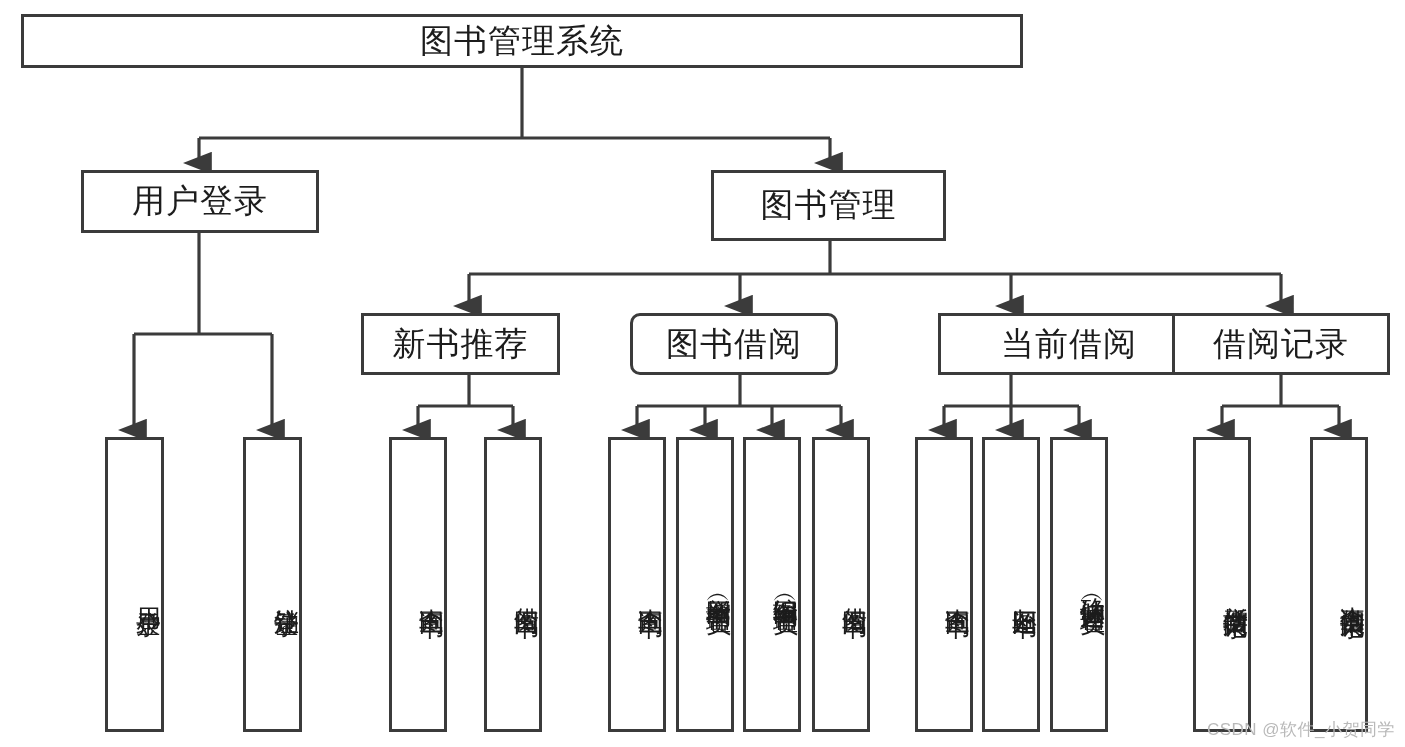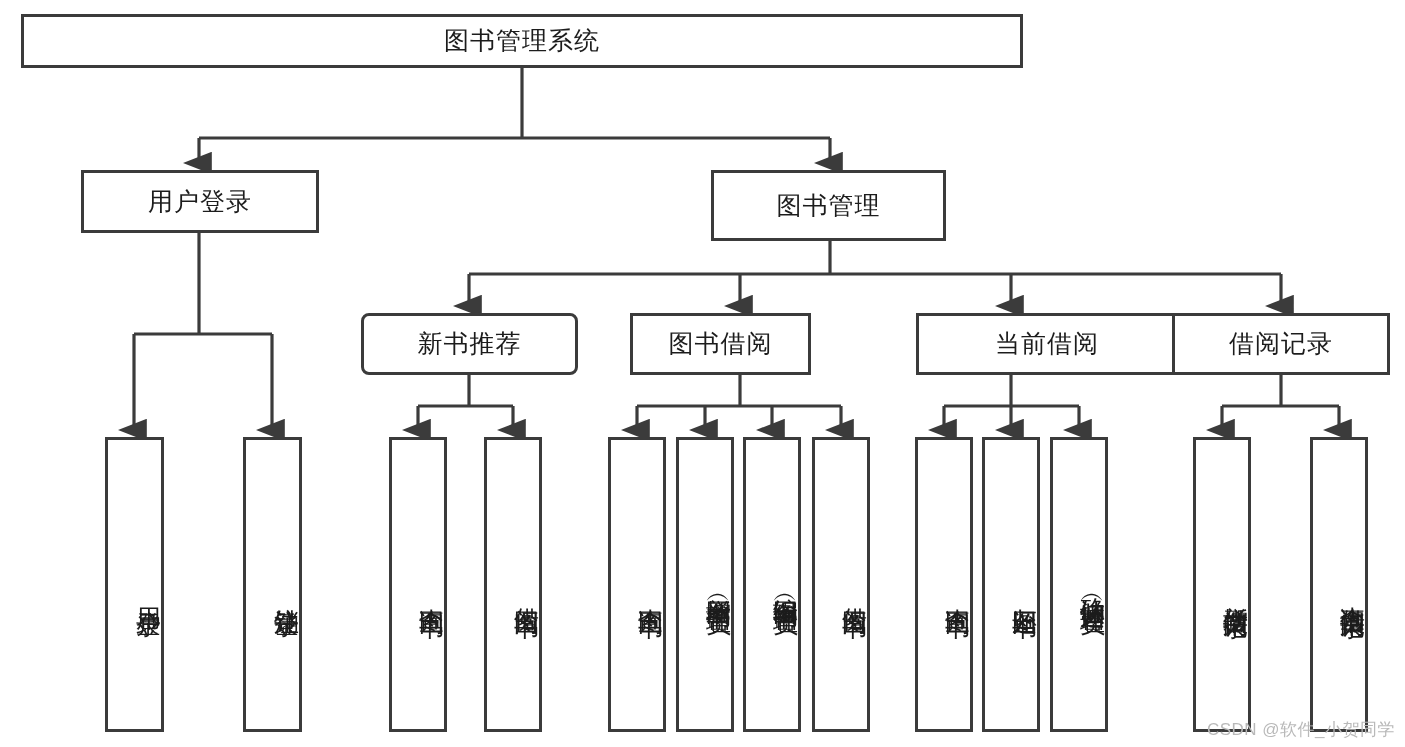--- a/index.html
+++ b/index.html
@@ -30,21 +30,21 @@
     box-sizing: border-box;
     background: #ffffff;
     border: 3px solid #3b3b3b;
     display: flex;
     align-items: center;
     justify-content: center;
     color: #1c1c1c;
     z-index: 2;
   }
   .node.horiz {
-    font-size: 25px;
+    font-size: 33px;
     letter-spacing: 1px;
     line-height: 1.1;
     white-space: nowrap;
   }
   .node.vert {
     writing-mode: vertical-rl;
     text-orientation: upright;
     font-size: 25px;
     line-height: 1.05;
     letter-spacing: 2px;
@@ -129,27 +129,27 @@
     <span>图书管理系统</span>
   </div>
 
   <div class="node horiz" style="left:81px; top:170px; width:238px; height:63px;">
     <span>用户登录</span>
   </div>
   <div class="node horiz" style="left:711px; top:170px; width:235px; height:71px;">
     <span>图书管理</span>
   </div>
 
-  <div class="node horiz" style="left:361px; top:313px; width:217px; height:62px;border-radius:8px;">
+  <div class="node horiz" style="left:361px; top:313px; width:199px; height:62px;">
     <span>新书推荐</span>
   </div>
-  <div class="node horiz" style="left:630px; top:313px; width:181px; height:62px;">
+  <div class="node horiz" style="left:630px; top:313px; width:208px; height:62px;border-radius:10px;">
     <span>图书借阅</span>
   </div>
-  <div class="node horiz" style="left:916px; top:313px; width:262px; height:62px;">
+  <div class="node horiz" style="left:938px; top:313px; width:262px; height:62px;">
     <span>当前借阅</span>
   </div>
   <div class="node horiz" style="left:1172px; top:313px; width:218px; height:62px;">
     <span>借阅记录</span>
   </div>
 
   <div class="node vert" style="left:105px; top:437px; width:59px; height:295px;">
     <span>用户登录</span>
   </div>
   <div class="node vert" style="left:243px; top:437px; width:59px; height:295px;">

